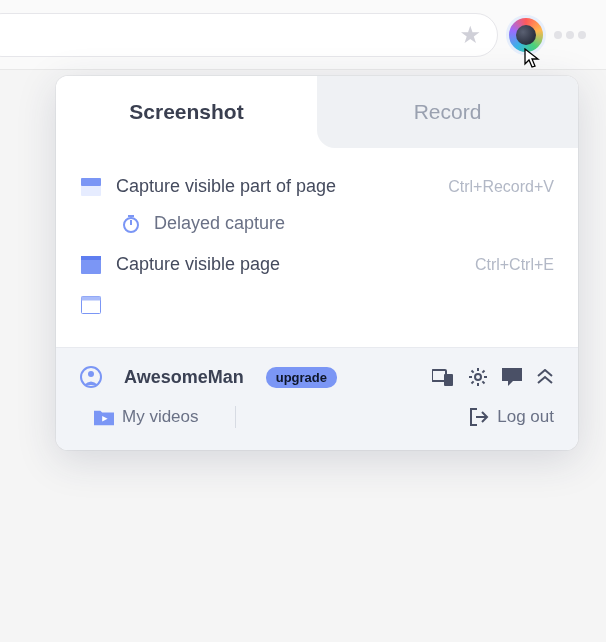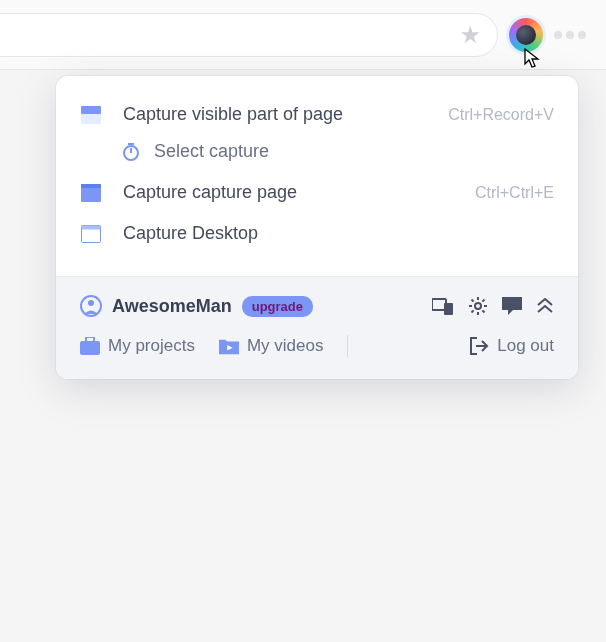--- a/index.html
+++ b/index.html
@@ -88,21 +88,21 @@
   font-weight: 600;
   background: #fff;
   border-radius: 0 18px 0 0;
 }
 .tab.inactive { border-radius: 0 0 0 18px; }
 
 .menu { padding: 18px 24px 22px; }
 .item {
   display: flex;
   align-items: center;
-  gap: 21px;
+  gap: 14px;
   padding: 10px 0;
   color: #454b5e;
   font-size: 18px;
   cursor: pointer;
 }
 .item .icon-slot {
   width: 22px; height: 20px;
   display: flex; align-items: center; justify-content: center;
   flex-shrink: 0;
 }
@@ -124,27 +124,27 @@
 
 
 .footer {
   background: #f2f4f8;
   padding: 18px 24px 22px;
   border-top: 1px solid #e8eaef;
 }
 .footer-row {
   display: flex;
   align-items: center;
-  gap: 10px;
+  gap: 22px;
 }
 .footer-row + .footer-row { margin-top: 18px; }
 .user-name { font-weight: 700; color: #3b4154; font-size: 18px; }
 .badge {
   background: #7b96f5;
-  color: #701a75;
+  color: #0f172a;
   font-size: 13px;
   font-weight: 600;
   padding: 3px 10px;
   border-radius: 10px;
 }
 .footer-icons { margin-left: auto; display: flex; gap: 14px; color: #4a5066; }
 .footer-icons span { cursor: pointer; display:flex; align-items:center; }
 .footer-link {
   display: flex; align-items: center; gap: 8px;
   color: #6a7186; font-size: 17px; cursor: pointer;
@@ -173,20 +173,28 @@
 </div>
 
 <div class="cursor-overlay">
   <svg width="18" height="22" viewBox="0 0 18 22">
       <path d="M1 1 L1 16 L5 12 L8 19 L11 18 L8 11 L14 11 Z" fill="#fff" stroke="#000" stroke-width="1.3"></path>
     </svg>
 </div>
 
 <div class="popup">
 
+  <div class="tabs">
+    <div class="tab active">
+      <span>Screenshot</span>
+    </div>
+    <div class="tab inactive">
+      <span>Record</span>
+    </div>
+  </div>
 
   <div class="menu">
 
     <div class="item">
       <span class="icon-slot">
         <svg width="20" height="18" viewBox="0 0 20 18">
             <rect x="0" y="0" width="20" height="18" fill="#e6ecff" rx="1"></rect>
             <rect x="0" y="0" width="20" height="8" fill="#7b96f5" rx="1"></rect>
           </svg>
       </span>
@@ -195,44 +203,43 @@
     </div>
 
     <div class="sub-item">
       <span class="icon-slot">
         <svg width="20" height="20" viewBox="0 0 20 20">
             <circle cx="10" cy="11" r="7" fill="none" stroke="#7b96f5" stroke-width="2"></circle>
             <path d="M10 11 L10 6" stroke="#7b96f5" stroke-width="2"></path>
             <path d="M7 2 L13 2" stroke="#7b96f5" stroke-width="2"></path>
           </svg>
       </span>
-      <span>Select capture</span>
+      <span>Delayed capture</span>
     </div>
 
 
     <div class="item">
       <span class="icon-slot">
         <svg width="20" height="18" viewBox="0 0 20 18">
             <rect x="0" y="0" width="20" height="18" fill="#7b96f5" rx="1"></rect>
             <rect x="0" y="0" width="20" height="4" fill="#5f7ef0"></rect>
           </svg>
       </span>
-      <span>Capture capture page</span>
+      <span>Capture visible page</span>
       <span class="shortcut">Ctrl+Ctrl+E</span>
     </div>
 
 
     <div class="item">
       <span class="icon-slot">
         <svg width="20" height="18" viewBox="0 0 20 18">
             <rect x="0.5" y="0.5" width="19" height="17" fill="#fff" stroke="#7b96f5" rx="1"></rect>
             <rect x="0.5" y="0.5" width="19" height="4" fill="#aabcfa"></rect>
           </svg>
       </span>
-      <span>Capture Desktop</span>
     </div>
 
   </div>
 
   <div class="footer">
     <div class="footer-row">
       <span>
         <svg width="22" height="22" viewBox="0 0 22 22">
             <circle cx="11" cy="11" r="10" fill="none" stroke="#7b96f5" stroke-width="2"></circle>
             <circle cx="11" cy="8" r="3" fill="#7b96f5"></circle>
@@ -271,29 +278,20 @@
         <span>
           <svg width="18" height="16" viewBox="0 0 18 16">
               <path d="M2 7 L9 1 L16 7" fill="none" stroke="#4a5066" stroke-width="2"></path>
               <path d="M2 14 L9 8 L16 14" fill="none" stroke="#4a5066" stroke-width="2"></path>
             </svg>
         </span>
       </div>
     </div>
 
     <div class="footer-row">
-      <div class="footer-link">
-        <span class="icon-slot">
-          <svg width="20" height="18" viewBox="0 0 20 18">
-              <rect x="0" y="4" width="20" height="14" fill="#7b96f5" rx="2"></rect>
-              <rect x="6" y="0" width="8" height="5" fill="none" stroke="#7b96f5" stroke-width="2" rx="1"></rect>
-            </svg>
-        </span>
-        <span>My projects</span>
-      </div>
       <div class="footer-link" style="margin-left:14px;">
         <span class="icon-slot">
           <svg width="22" height="18" viewBox="0 0 22 18">
               <path d="M0 2 L7 2 L9 4 L22 4 L22 18 L0 18 Z" fill="#7b96f5"></path>
               <path d="M9 8 L15 11 L9 14 Z" fill="#fff"></path>
             </svg>
         </span>
         <span>My videos</span>
       </div>
       <div class="divider"></div>

